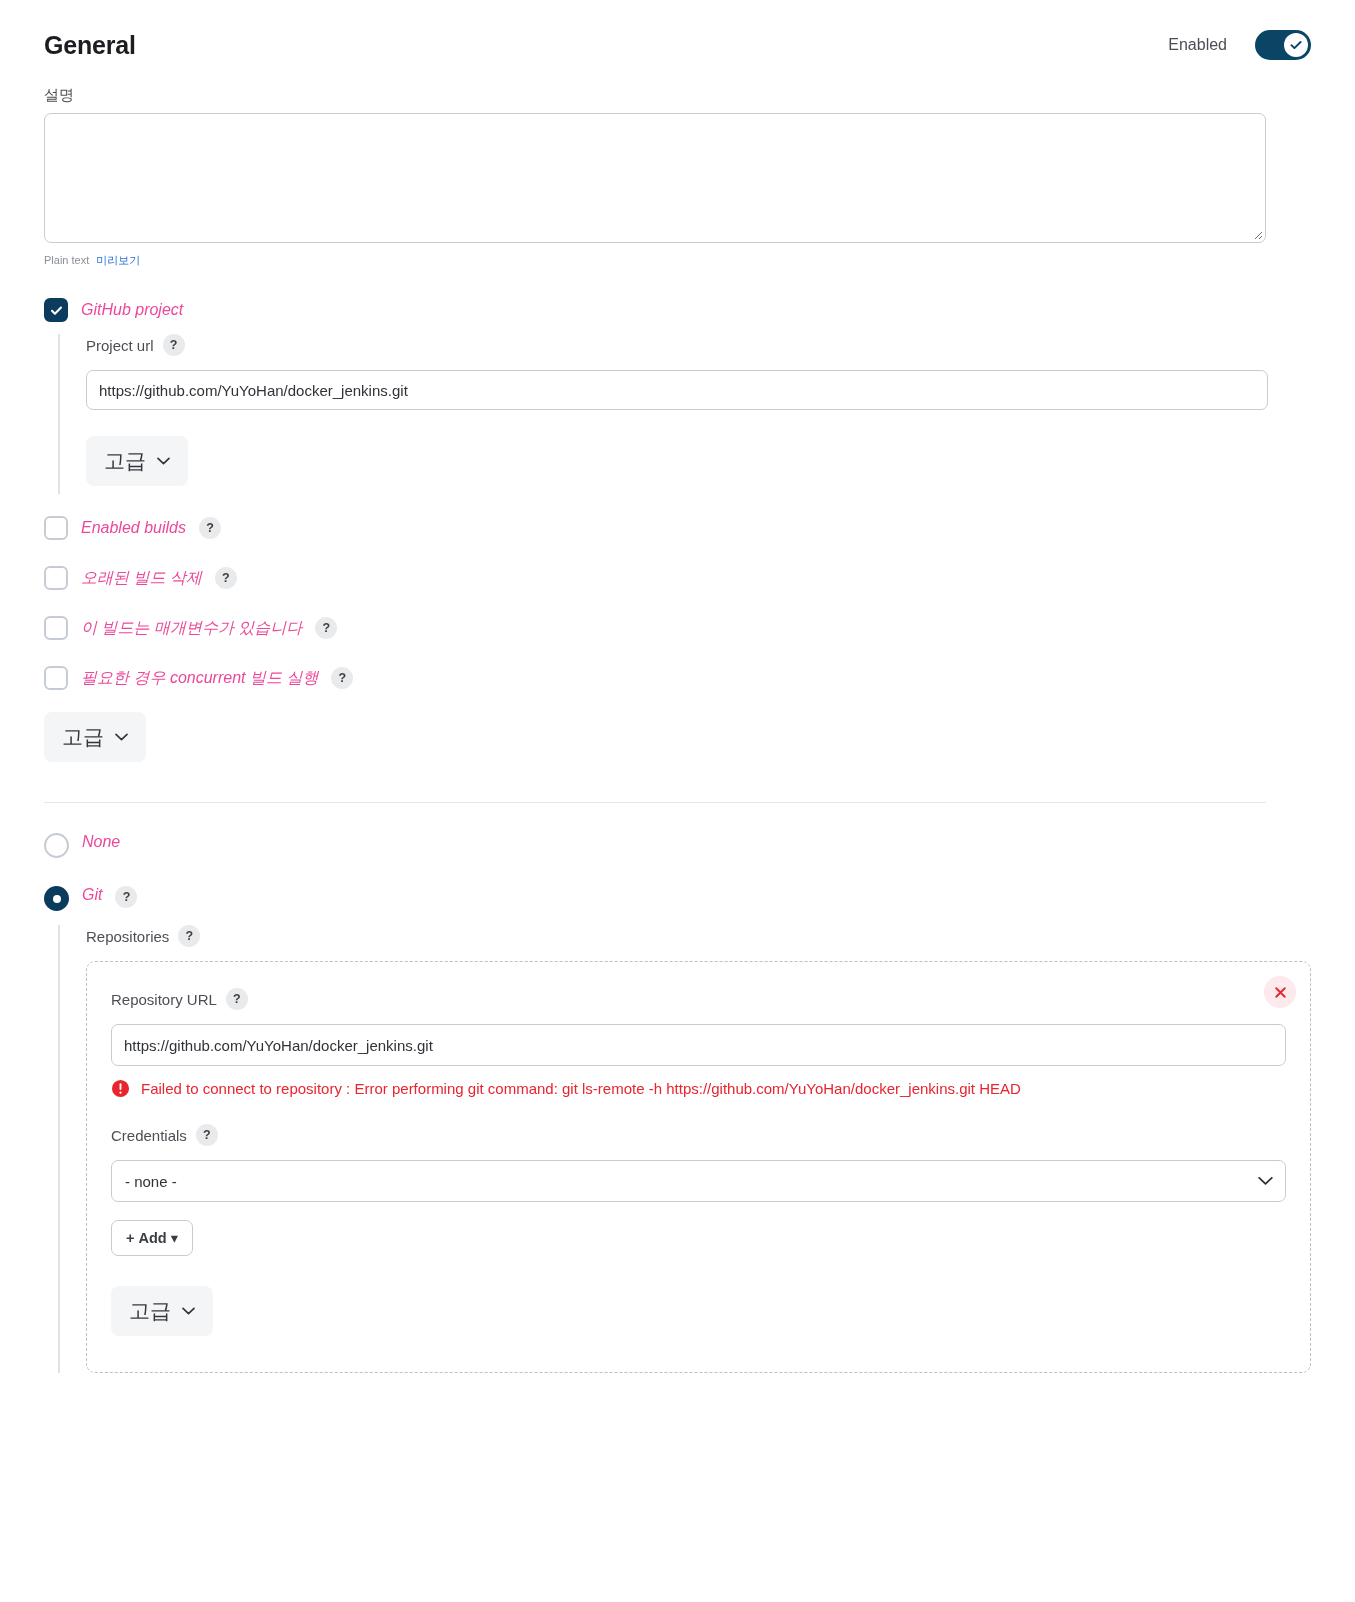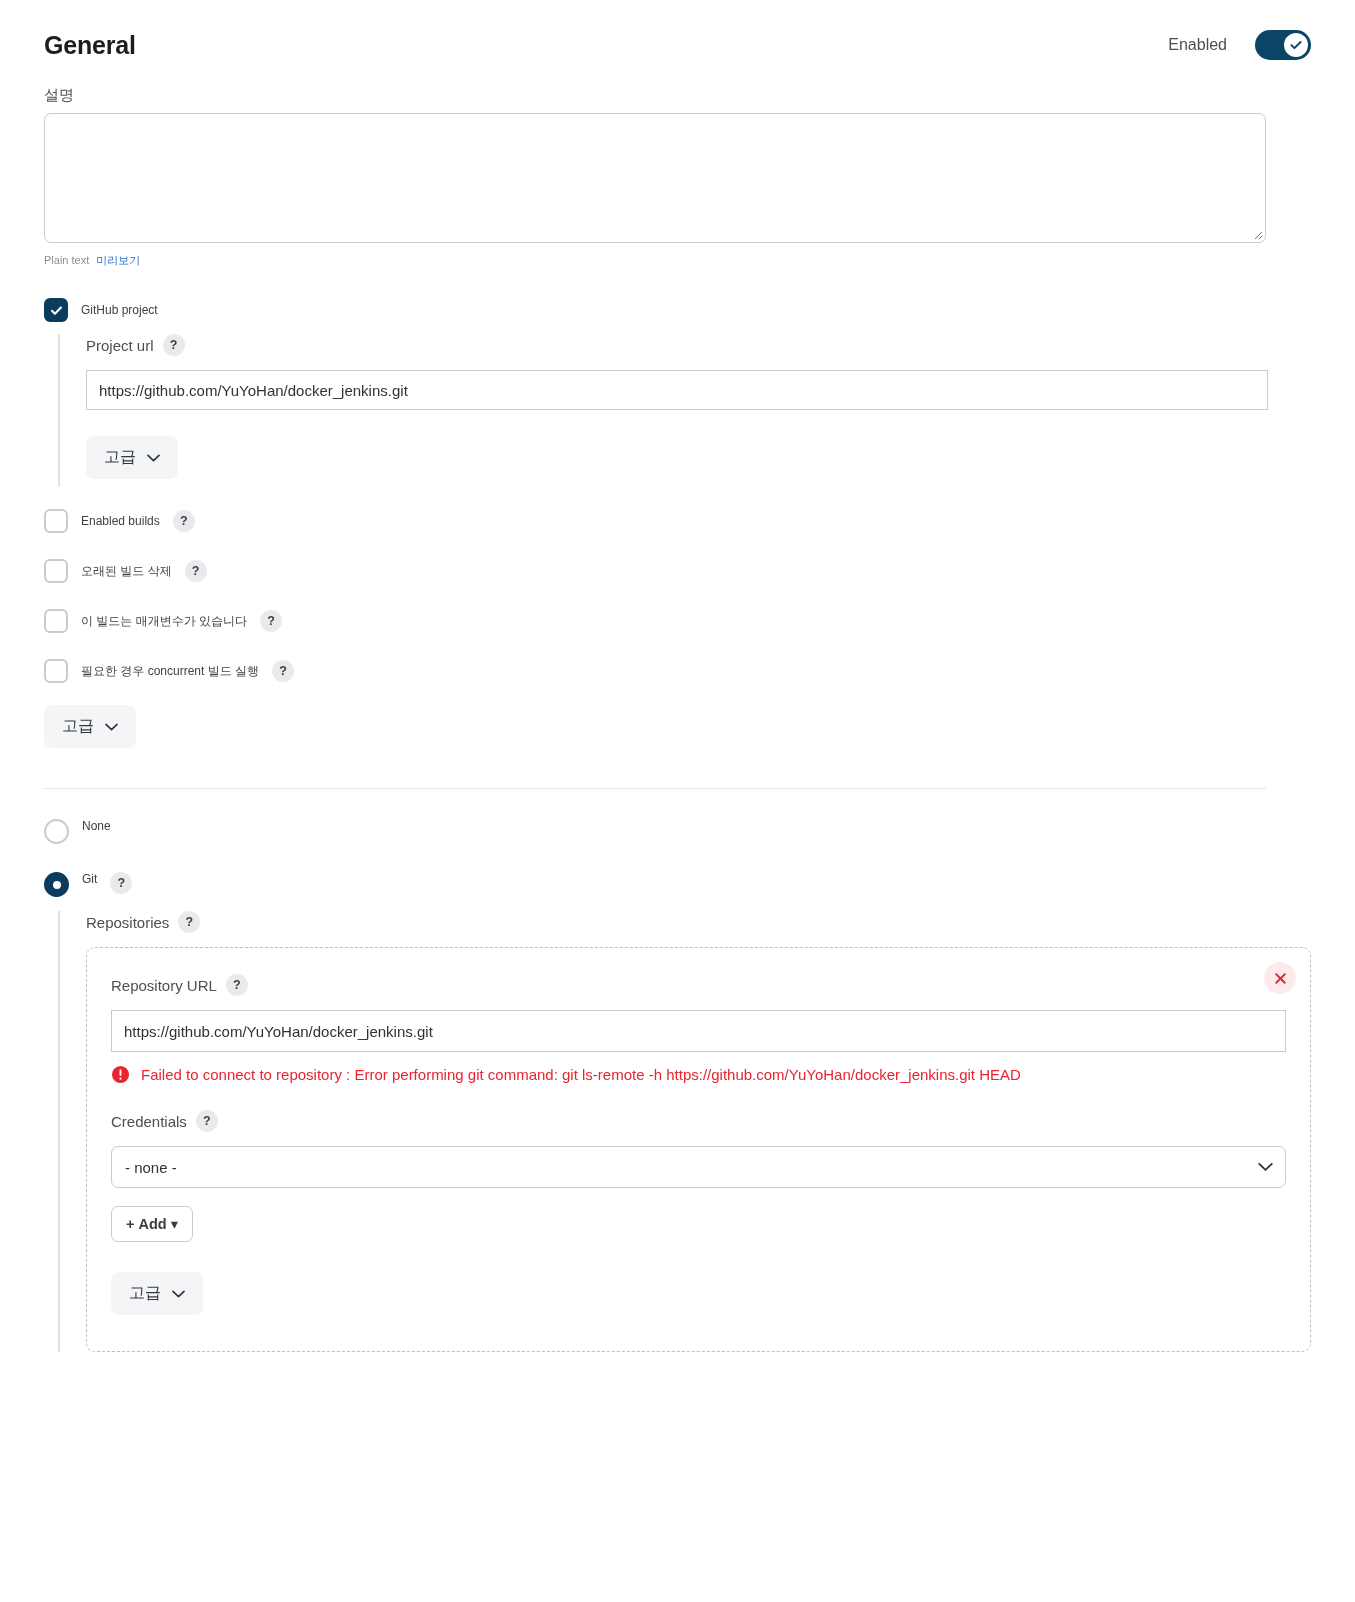--- a/index.html
+++ b/index.html
@@ -65,21 +65,21 @@
   
   .cb-row { display: flex; align-items: center; gap: 13px; }
   .cbx {
     width: 24px; height: 24px; border-radius: 6px;
     border: 2px solid #c6ccd3; background: #fff;
     flex: none; cursor: pointer;
     display: flex; align-items: center; justify-content: center;
   }
   .cbx.checked { background: #0b3c5d; border-color: #0b3c5d; }
   .cbx svg { display: block; }
-  .cb-label { font-size: 12px; color: #404040; }
+  .cb-label { font-size: 16px; color: #ec4899; font-style: italic; }
 
   .radio-row { display: flex; gap: 13px; }
   .rdo {
     width: 25px; height: 25px; border-radius: 50%;
     border: 2px solid #c6ccd3; background: #fff; flex: none; cursor: pointer;
     display: flex; align-items: center; justify-content: center;
   }
   .rdo.checked { background: #0b3c5d; border-color: #0b3c5d; }
   .rdo.checked .dot {
     width: 8px; height: 8px; border-radius: 50%; background: #fff;
@@ -98,30 +98,30 @@
   .indent {
     border-left: 2px solid #dfe3e7;
     margin-left: 14px; padding-left: 26px;
   }
   .sub-label {
     font-size: 15px; color: #4b4f55;
     display: flex; align-items: center; gap: 9px;
   }
   .text-input {
     width: 100%; height: 40px;
-    border: 1px solid #c6ccd3; border-radius: 0;
+    border: 1px solid #c6ccd3; border-radius: 7px;
     background: #fff; padding: 0 12px;
     font-family: inherit; font-size: 15px; color: #2f3237; outline: none;
   }
 
   
   .adv-btn {
     display: inline-flex; align-items: center; gap: 11px;
     background: #f4f5f7; border: none; border-radius: 8px;
-    padding: 11px 18px; font-family: inherit; font-size: 16px;
+    padding: 11px 18px; font-family: inherit; font-size: 21px;
     color: #33373d; cursor: pointer;
   }
   .adv-btn svg { display: block; }
 
   
   .divider {
     border: none; border-top: 1px solid #e4e7ea;
     margin: 40px 0 0 0; width: 1222px;
   }
   .section-title {

